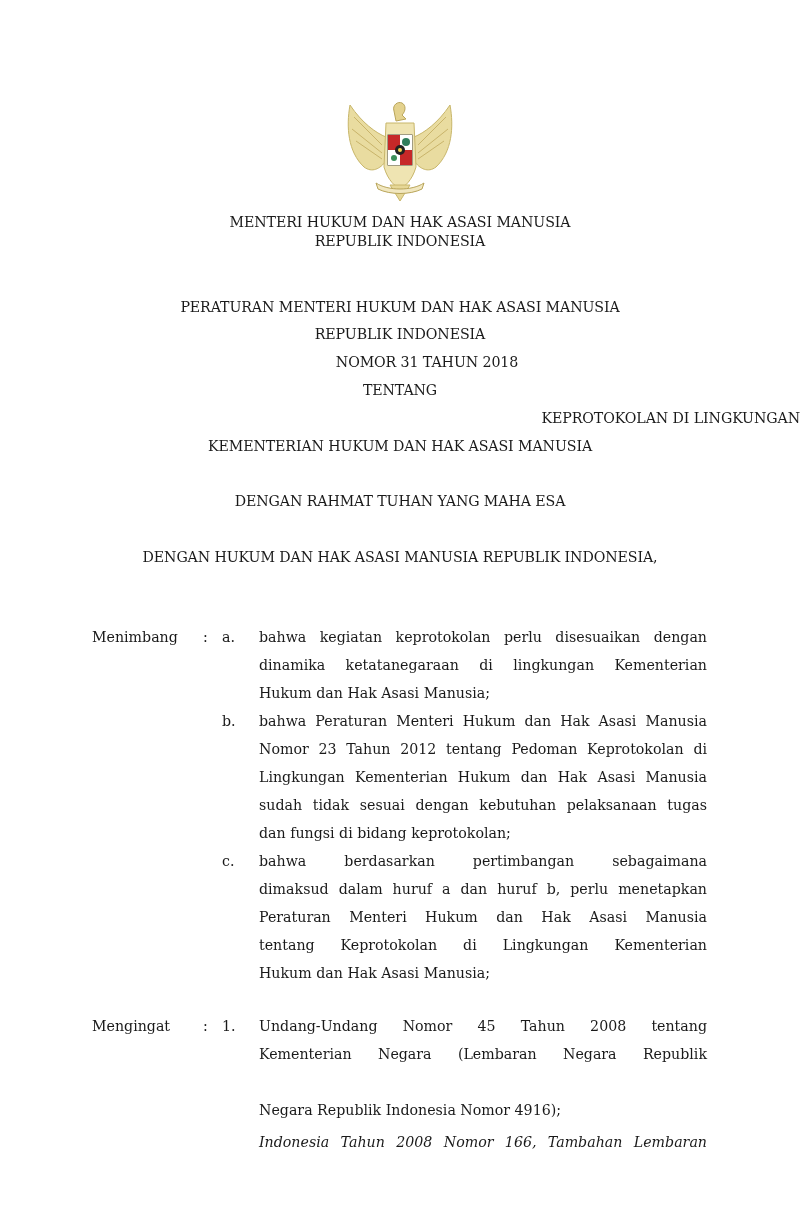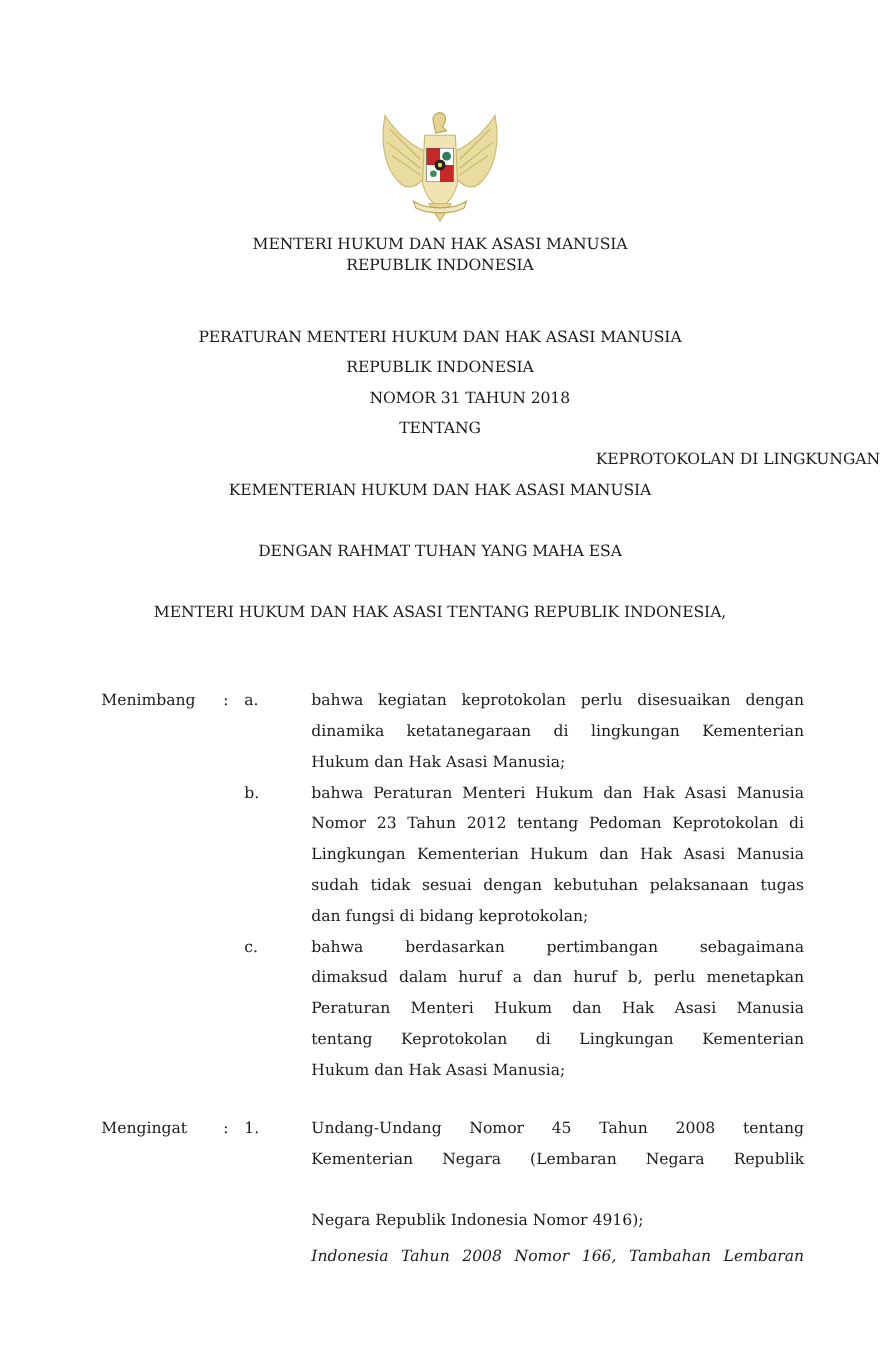--- a/index.html
+++ b/index.html
@@ -55,21 +55,20 @@
       font-size: 14.2px;
     }
     .body-line {
       position: absolute;
       left: 259px;
       width: 448px;
       font-size: 14.2px;
       white-space: nowrap;
       text-align: justify;
       text-align-last: justify;
-      margin-left: 24px;
     }
     .body-line.last {
       text-align-last: left;
     }
   </style>
 </head>
 <body>
 
 <div class="page">
 
@@ -107,21 +106,21 @@
 
   <div class="center-line" style="top:299px;">PERATURAN MENTERI HUKUM DAN HAK ASASI MANUSIA</div>
   <div class="center-line" style="top:326px;">REPUBLIK INDONESIA</div>
   <div class="center-line" style="top:354px;margin-left:27px;">NOMOR 31 TAHUN 2018</div>
   <div class="center-line" style="top:382px;">TENTANG</div>
   <div class="center-line" style="top:410px;text-align:right;">KEPROTOKOLAN DI LINGKUNGAN</div>
   <div class="center-line" style="top:438px;">KEMENTERIAN HUKUM DAN HAK ASASI MANUSIA</div>
 
   <div class="center-line" style="top:493px;">DENGAN RAHMAT TUHAN YANG MAHA ESA</div>
 
-  <div class="center-line" style="top:549px;">MENTERI HUKUM DAN HAK ASASI TENTANG REPUBLIK INDONESIA,</div>
+  <div class="center-line" style="top:549px;">DENGAN HUKUM DAN HAK ASASI MANUSIA REPUBLIK INDONESIA,</div>
 
   <div>
     <div class="label-col" style="top:629px;">Menimbang</div>
     <div class="colon-col" style="top:629px;">:</div>
 
     <div>
       <div class="marker-col" style="top:629px;">a.</div>
       <div class="body-line" style="top:629px;">bahwa kegiatan keprotokolan perlu disesuaikan dengan</div>
       <div class="body-line" style="top:657px;">dinamika ketatanegaraan di lingkungan Kementerian</div>
       <div class="body-line last" style="top:685px;">Hukum dan Hak Asasi Manusia;</div>

